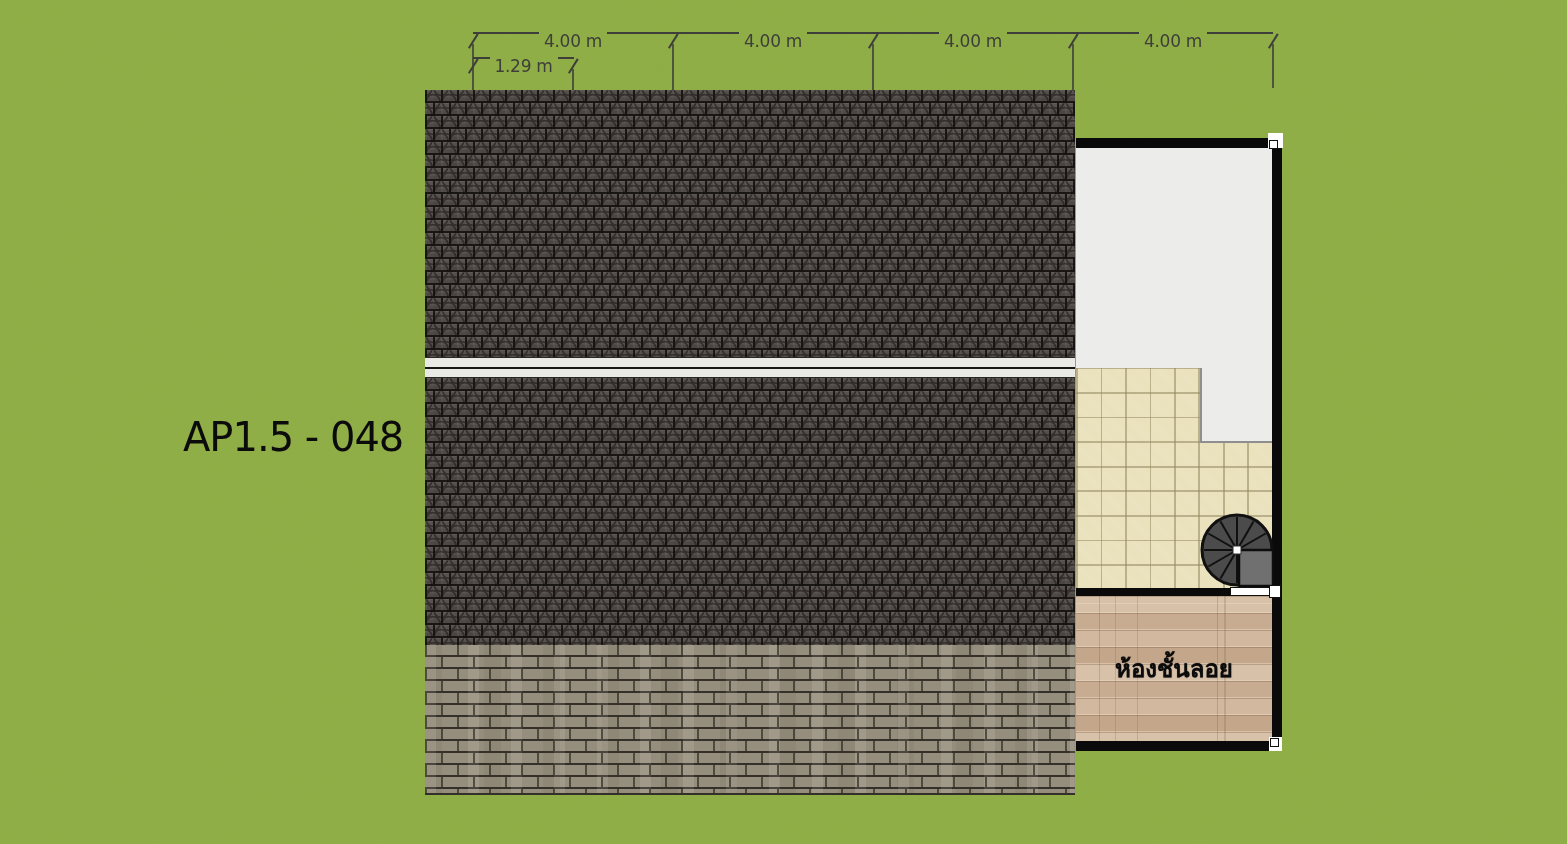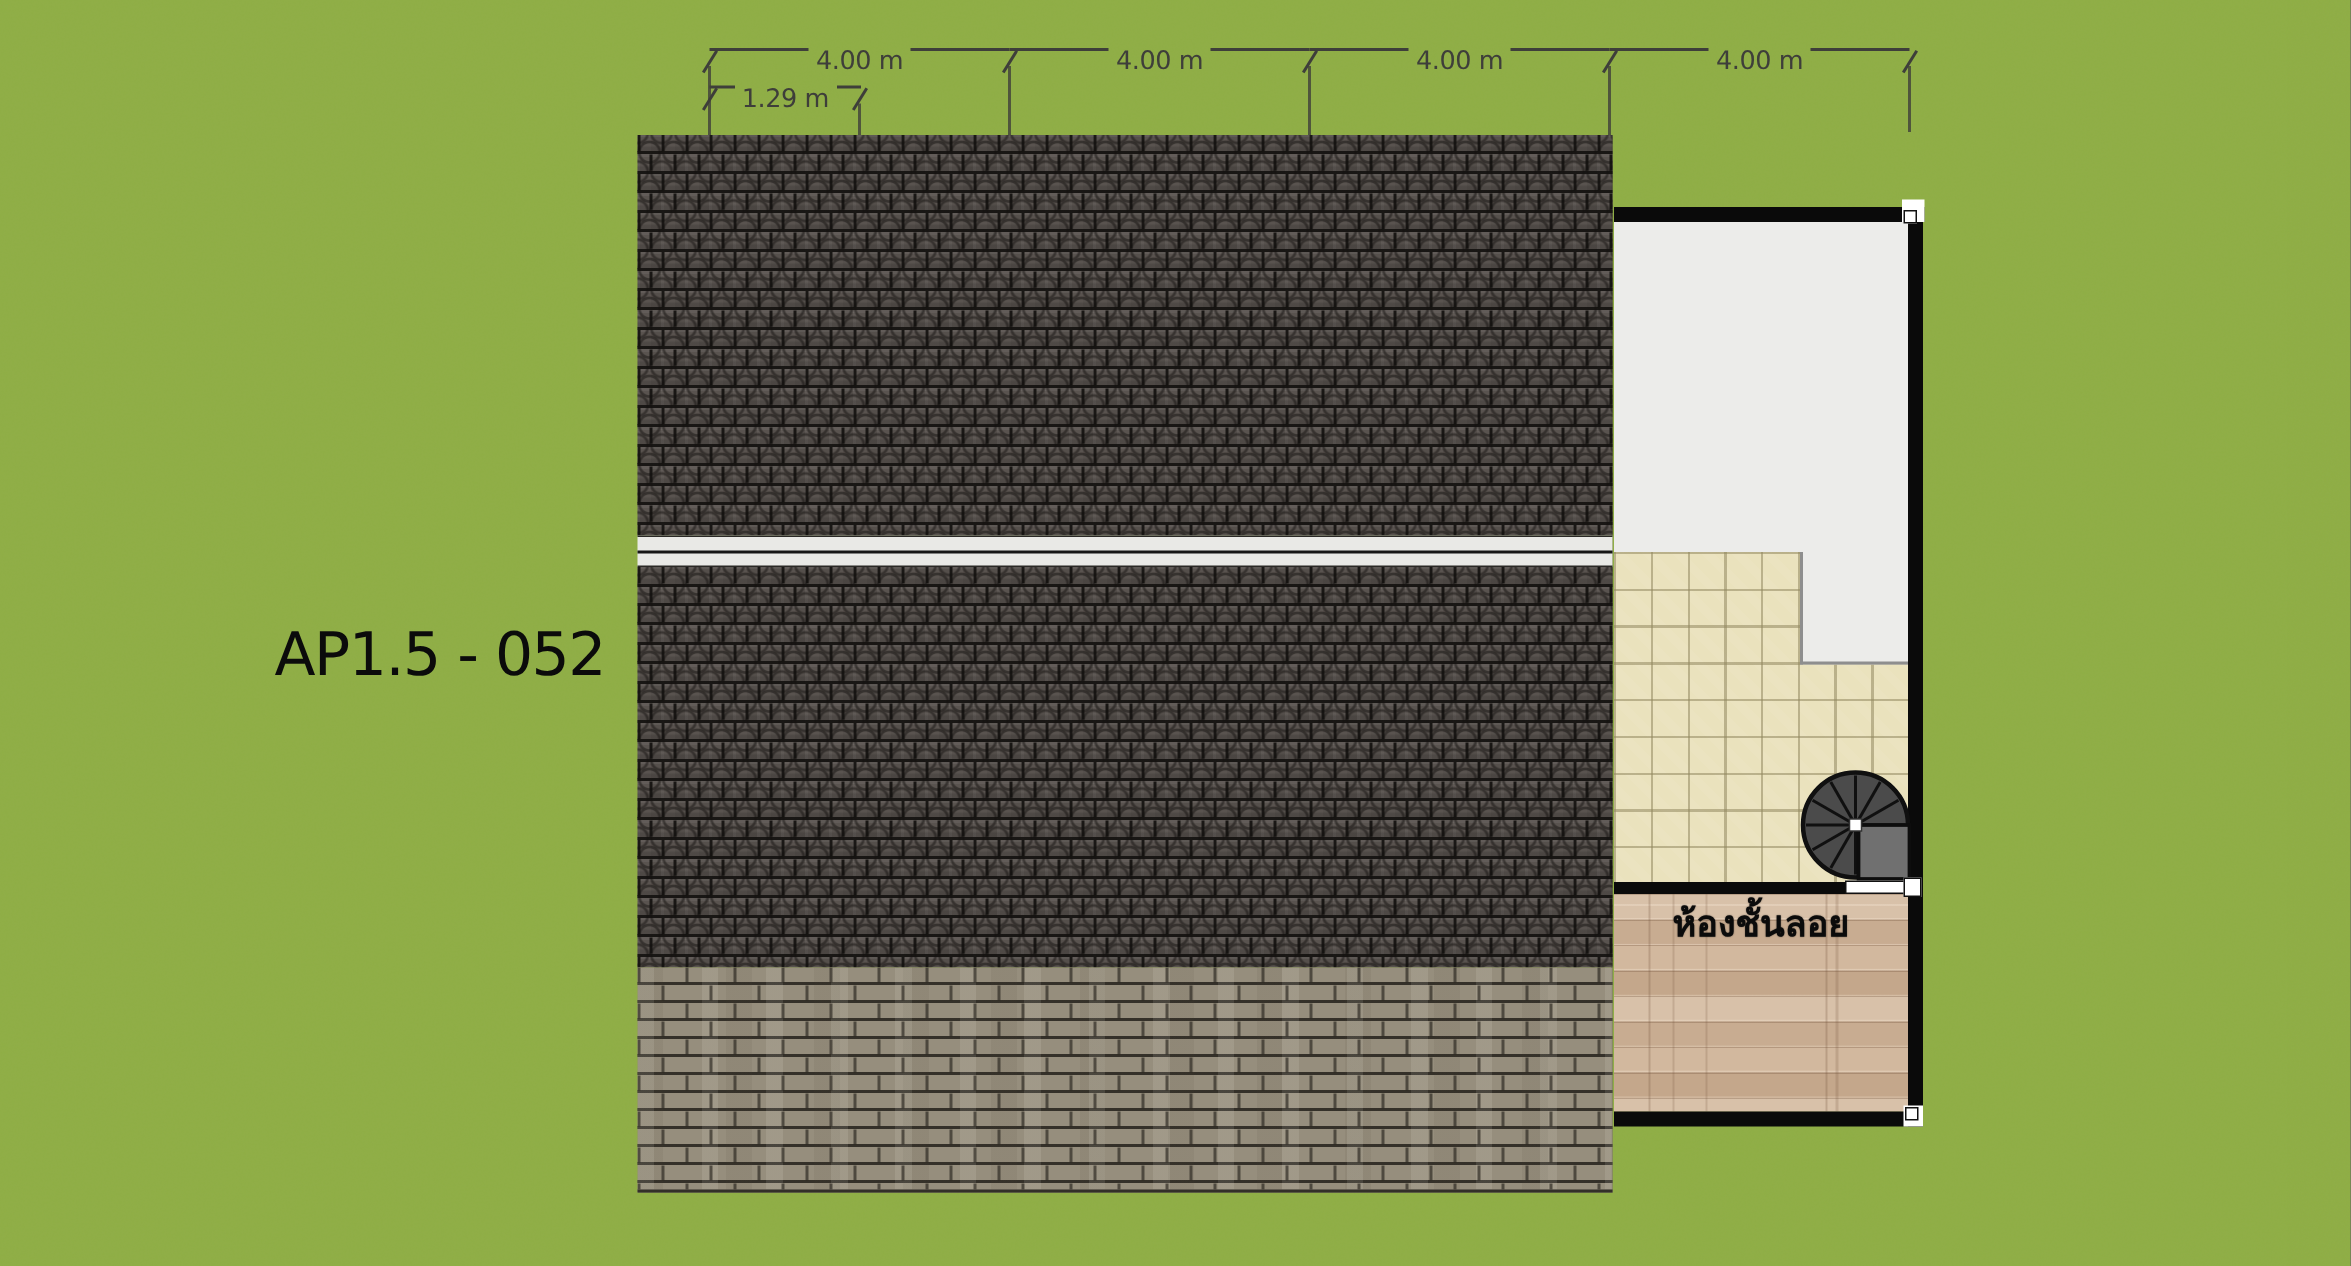--- a/index.html
+++ b/index.html
@@ -54,21 +54,21 @@
   .floor-white{position:absolute;background:var(--floor_white,#ECECEA);}
   .notch{position:absolute;background:var(--floor_white,#ECECEA);
     border-left:2px solid #8e8e8e;border-bottom:2px solid #8e8e8e;}
   .tilefloor{position:absolute;
     background-color:var(--tile,#EAE2BD);
     background-image:
       repeating-linear-gradient(90deg, rgba(146,136,96,.55) 0 1.5px, transparent 1.5px 24.5px),
       repeating-linear-gradient(180deg, rgba(146,136,96,.55) 0 1.5px, transparent 1.5px 24.5px),
       repeating-linear-gradient(45deg, rgba(255,255,255,.05) 0 6px, transparent 6px 14px);
   }
-  .woodfloor{position:absolute;display:flex;align-items:flex-start;justify-content:center;
+  .woodfloor{position:absolute;display:flex;align-items:center;justify-content:center;
     background-color:var(--wood,#CDB399);
     background-image:
       repeating-linear-gradient(90deg, rgba(110,78,55,.25) 0 1.5px, transparent 1.5px 118px),
       repeating-linear-gradient(90deg, rgba(110,78,55,.2) 0 1.5px, transparent 1.5px 87px),
       repeating-linear-gradient(180deg, rgba(236,218,198,.5) 0 1px, transparent 1px 17px),
       repeating-linear-gradient(180deg, rgba(110,78,55,.3) 0 1px, transparent 1px 17px),
       repeating-linear-gradient(180deg, #D8C1A9 0 17px, #C8AC91 17px 34px, #D2B89E 34px 51px, #C4A78B 51px 68px);
     background-position:23px 0,61px 9px,0 16px,0 0,0 0;
   }
   .room-label{font-size:24px;font-weight:bold;color:#0b0b0b;white-space:nowrap;
@@ -189,15 +189,15 @@
 
     <div class="door-strip" style="left:1230px;top:587px;width:43px;height:9px"></div>
     <div class="marker-box" style="left:1269px;top:585px;width:12px;height:13px"></div>
     <div class="marker-plain" style="left:1268px;top:133px;width:15px;height:15px"></div>
     <div class="marker-box" style="left:1269px;top:140px;width:9px;height:9px"></div>
     <div class="marker-plain" style="left:1269px;top:737px;width:13px;height:14px"></div>
     <div class="marker-box" style="left:1270px;top:738px;width:9px;height:9px"></div>
   </div>
 
 
-  <div id="plan-title">AP1.5 - 052</div>
+  <div id="plan-title">AP1.5 - 048</div>
 
 </div>
 
 </body></html>

